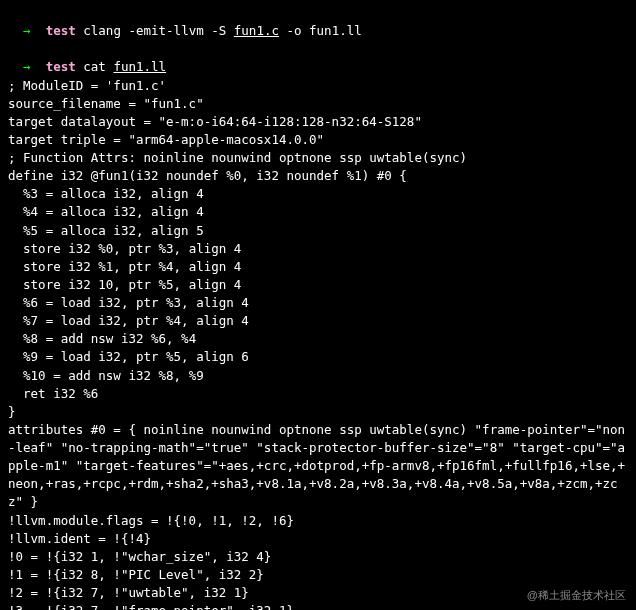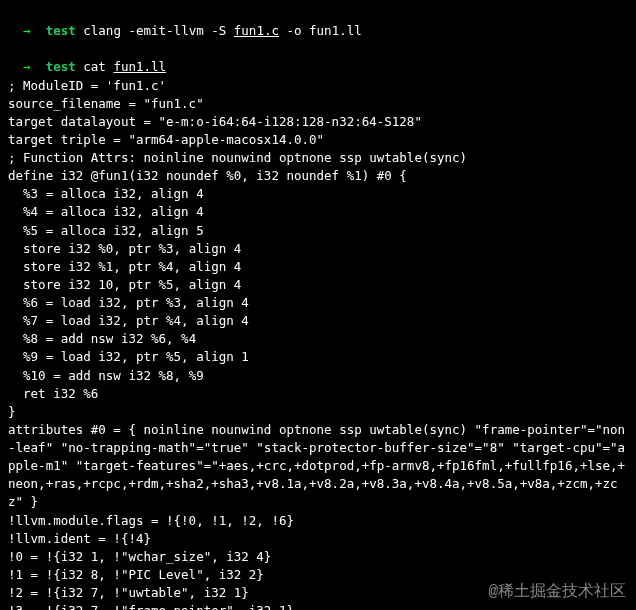--- a/index.html
+++ b/index.html
@@ -10,30 +10,30 @@
       font-size: 12.5px;
       line-height: 1.45;
       padding: 4px 8px;
       width: 636px;
       height: 610px;
       overflow: hidden;
       position: relative;
     }
     .line { white-space: pre-wrap; word-break: break-all; }
     .prompt-arrow { color: #00ff00; }
-    .prompt-dir { color: #22c55e; font-weight: bold; }
+    .prompt-dir { color: #f9a8d4; font-weight: bold; }
     .cmd { color: #ffffff; margin-top: 22px; }
     .underline { text-decoration: underline; }
     .watermark {
       position: absolute;
       bottom: 6px;
       right: 10px;
       color: #888888;
-      font-size: 16px;
-      font-family: Liberation Mono, monospace;
+      font-size: 11px;
+      font-family: Liberation Sans, sans-serif;
     }
   </style>
 </head>
 <body>
 
 <div class="line">
   <span class="prompt-arrow">→</span>  <span class="prompt-dir">test</span> <span class="cmd"><span>clang -emit-llvm -S </span><span class="underline">fun1.c</span><span> -o fun1.ll</span></span>
 </div>
 
 <div class="line">
@@ -49,21 +49,21 @@
 <div class="line">define i32 @fun1(i32 noundef %0, i32 noundef %1) #0 {</div>
 <div class="line">  %3 = alloca i32, align 4</div>
 <div class="line">  %4 = alloca i32, align 4</div>
 <div class="line">  %5 = alloca i32, align 5</div>
 <div class="line">  store i32 %0, ptr %3, align 4</div>
 <div class="line">  store i32 %1, ptr %4, align 4</div>
 <div class="line">  store i32 10, ptr %5, align 4</div>
 <div class="line">  %6 = load i32, ptr %3, align 4</div>
 <div class="line">  %7 = load i32, ptr %4, align 4</div>
 <div class="line">  %8 = add nsw i32 %6, %4</div>
-<div class="line">  %9 = load i32, ptr %5, align 1</div>
+<div class="line">  %9 = load i32, ptr %5, align 6</div>
 <div class="line">  %10 = add nsw i32 %8, %9</div>
 <div class="line">  ret i32 %6</div>
 <div class="line">}</div>
 <div class="line"></div>
 <div class="line">attributes #0 = { noinline nounwind optnone ssp uwtable(sync) "frame-pointer"="non-leaf" "no-trapping-math"="true" "stack-protector-buffer-size"="8" "target-cpu"="apple-m1" "target-features"="+aes,+crc,+dotprod,+fp-armv8,+fp16fml,+fullfp16,+lse,+neon,+ras,+rcpc,+rdm,+sha2,+sha3,+v8.1a,+v8.2a,+v8.3a,+v8.4a,+v8.5a,+v8a,+zcm,+zcz" }</div>
 <div class="line"></div>
 <div class="line">!llvm.module.flags = !{!0, !1, !2, !6}</div>
 <div class="line">!llvm.ident = !{!4}</div>
 <div class="line"></div>
 <div class="line">!0 = !{i32 1, !"wchar_size", i32 4}</div>

